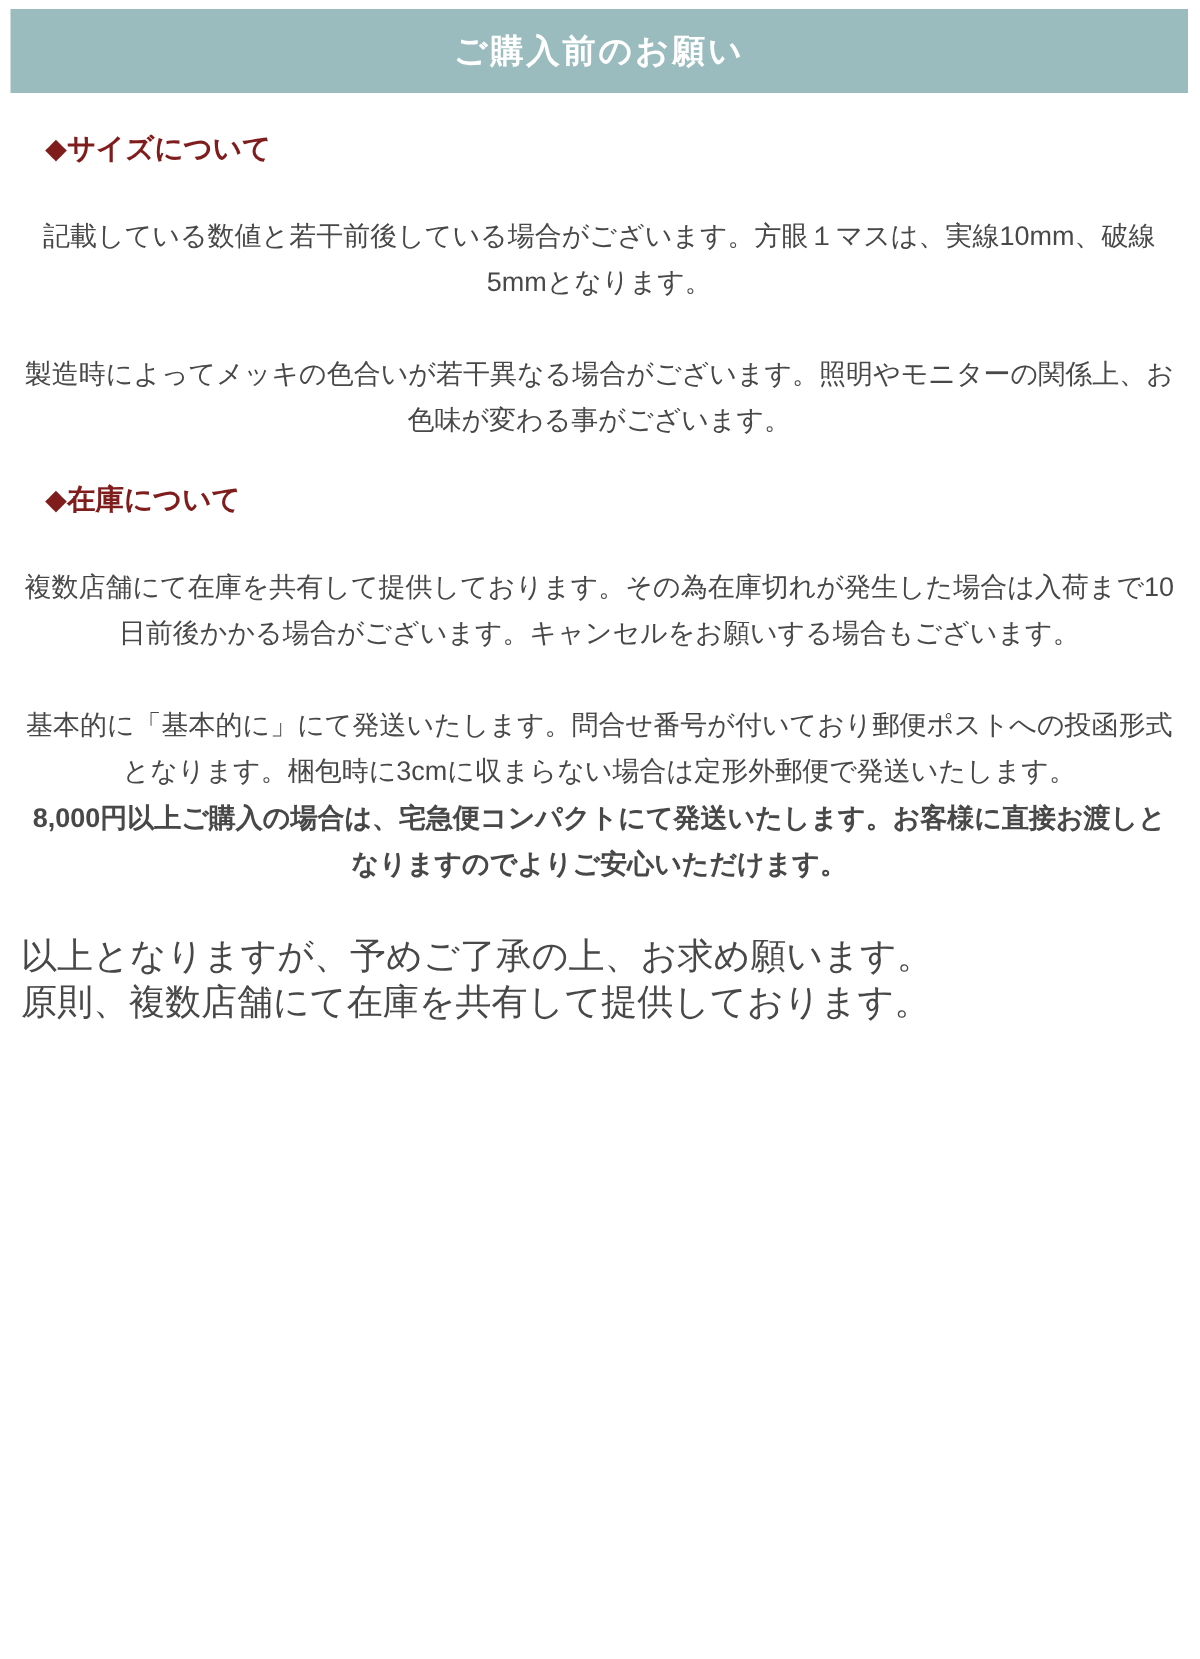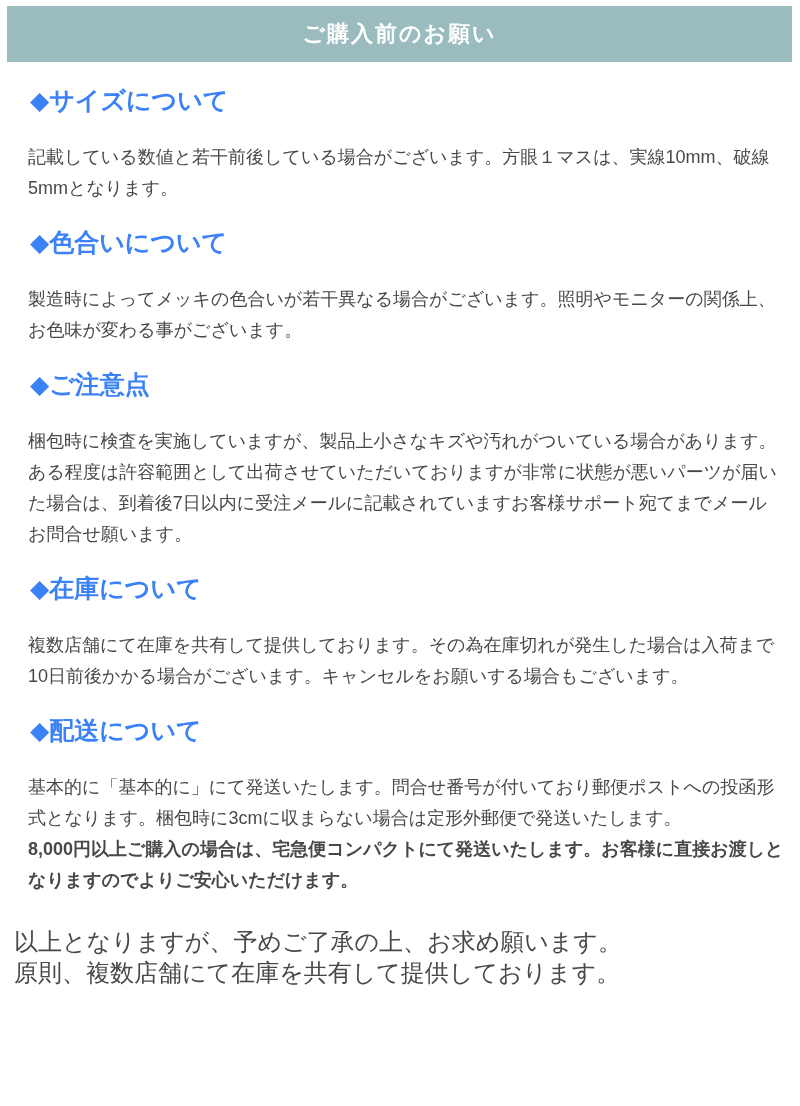--- a/index.html
+++ b/index.html
@@ -24,30 +24,31 @@
   }
   .header-title {
     margin: 0;
     color: #ffffff;
     font-size: 22px;
     font-weight: bold;
     letter-spacing: 2px;
   }
   .section-heading {
     margin: 26px 0 0 23px;
-    font-size: 25px;
+    font-size: 19px;
     line-height: 24px;
     font-weight: bold;
-    color: #3b82f6;
+    color: #7f1d1d;
   }
   .section-body {
-    margin: 30px 7px 0 21px;
+    margin: 30px 7px 0 7px;
     font-size: 18px;
     line-height: 31px;
     color: #484848;
+    text-align: center;
   }
   .continuation {
     margin-top: 0;
     font-weight: bold;
   }
   .closing-paragraph {
     margin: 30px 7px 0 7px;
     font-size: 24px;
     line-height: 31px;
     color: #484848;
@@ -61,37 +62,31 @@
   <div class="header-bar" style="background-color: rgb(155, 188, 190);">
     <h2 class="header-title">ご購入前のお願い</h2>
   </div>
 
   <section>
     <h3 class="section-heading">◆サイズについて</h3>
     <p class="section-body">記載している数値と若干前後している場合がございます。方眼１マスは、実線10mm、破線5mmとなります。</p>
   </section>
 
   <section>
-    <h3 class="section-heading">◆色合いについて</h3>
     <p class="section-body">製造時によってメッキの色合いが若干異なる場合がございます。照明やモニターの関係上、お色味が変わる事がございます。</p>
   </section>
 
 
-  <section>
-    <h3 class="section-heading">◆ご注意点</h3>
-    <p class="section-body">梱包時に検査を実施していますが、製品上小さなキズや汚れがついている場合があります。ある程度は許容範囲として出荷させていただいておりますが非常に状態が悪いパーツが届いた場合は、到着後7日以内に受注メールに記載されていますお客様サポート宛てまでメールお問合せ願います。</p>
-  </section>
 
   <section>
     <h3 class="section-heading">◆在庫について</h3>
     <p class="section-body">複数店舗にて在庫を共有して提供しております。その為在庫切れが発生した場合は入荷まで10日前後かかる場合がございます。キャンセルをお願いする場合もございます。</p>
   </section>
 
   <section>
-    <h3 class="section-heading">◆配送について</h3>
     <p class="section-body">基本的に「基本的に」にて発送いたします。問合せ番号が付いており郵便ポストへの投函形式となります。梱包時に3cmに収まらない場合は定形外郵便で発送いたします。</p>
     <p class="section-body continuation">8,000円以上ご購入の場合は、宅急便コンパクトにて発送いたします。お客様に直接お渡しとなりますのでよりご安心いただけます。</p>
   </section>
 
   <p class="closing-paragraph">
     <span>以上となりますが、予めご了承の上、お求め願います。</span><br>
     <span>原則、複数店舗にて在庫を共有して提供しております。</span>
   </p>
 
 </div>

